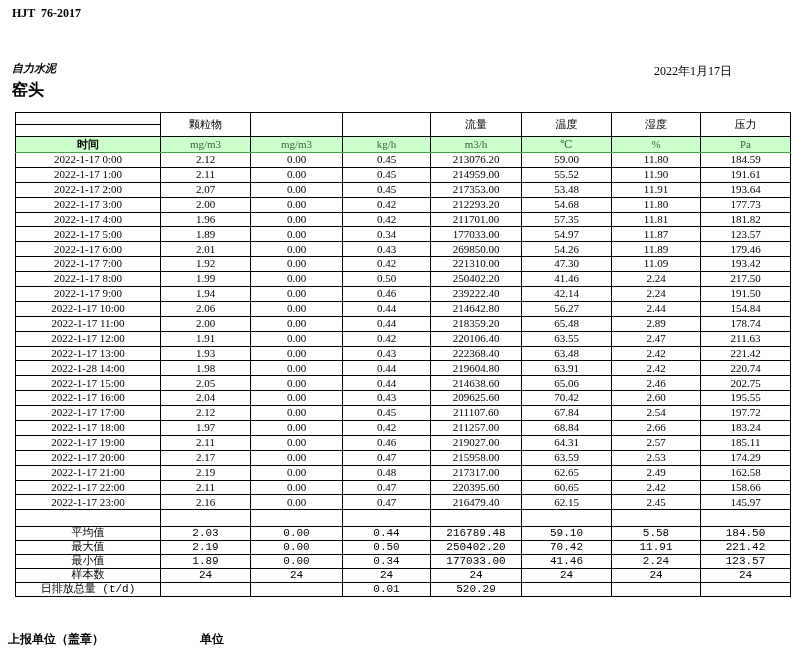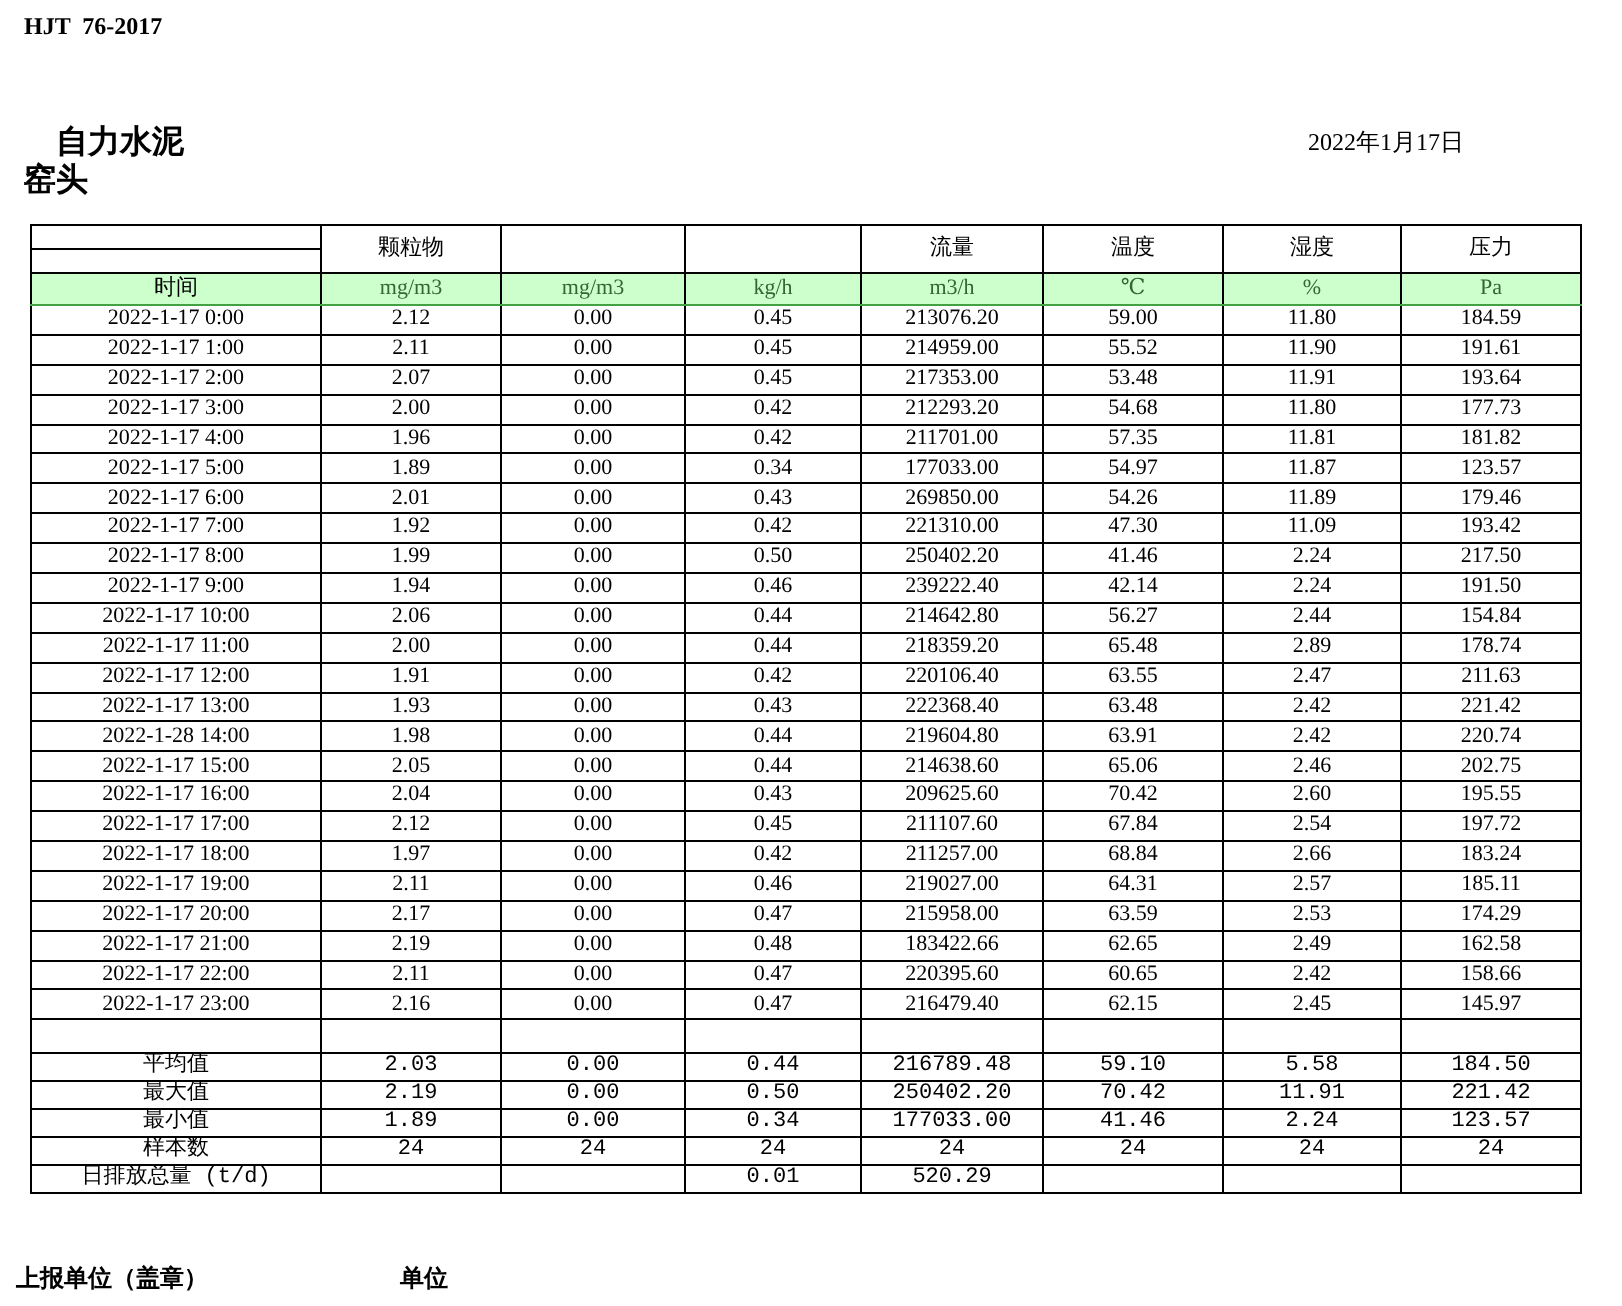--- a/index.html
+++ b/index.html
@@ -2,39 +2,39 @@
 <html style="--green-bg: #ccffcc; --green-line: #44a044; --unit-green: #336633;"><head>
 <meta charset="utf-8">
 <style>
   html,body{margin:0;padding:0;background:#fff;}
   .page{
     position:relative;width:811px;height:653px;background:#ffffff;
     font-family:"Liberation Serif","DejaVu Serif",serif;color:#000;overflow:hidden;
   }
   .std{position:absolute;left:12px;top:6px;font-size:12px;font-weight:bold;white-space:pre;}
   .title{position:absolute;left:0;top:27px;width:622px;text-align:center;font-size:15px;font-weight:bold;letter-spacing:1px;}
-  .company{position:absolute;left:28px;top:61px;font-size:16px;font-weight:bold;}
+  .company{position:absolute;left:12px;top:61px;font-size:11px;font-weight:bold;font-style:italic;}
   .station{position:absolute;left:12px;top:80px;font-size:16px;font-weight:bold;}
   .date{position:absolute;left:654px;top:63px;font-size:12px;}
   table.report{
     position:absolute;left:15px;top:112px;width:775px;
     border-collapse:collapse;table-layout:fixed;font-size:11px;
   }
   table.report td{
     border:1px solid #000;text-align:center;vertical-align:middle;
     padding:0;line-height:1.05;white-space:nowrap;overflow:hidden;
   }
   tr.h td{height:11px;}
   tr.green td{
     height:15px;background:var(--green-bg);
     border-top:1px solid var(--green-line);
     border-bottom:1px solid var(--green-line);
     color:var(--unit-green);
   }
-  tr.green td.timehead{color:#000;}
+  tr.green td.timehead{color:#000;font-weight:bold;}
   tr.data td{height:13.9px;}
   tr.spacer td{height:16px;}
   tr.summary td{height:13px;font-family:Liberation Mono, monospace;}
   .footnote{position:absolute;left:8px;top:612px;font-size:12px;font-weight:bold;}
   .footline{position:absolute;left:0;top:631px;font-size:12px;font-weight:bold;}
   .footline .report-unit{position:absolute;left:8px;white-space:nowrap;}
   .footline .unit-label{position:absolute;left:200px;white-space:nowrap;}
 </style>
 </head>
 <body>
@@ -291,21 +291,21 @@
           <td>215958.00</td>
           <td>63.59</td>
           <td>2.53</td>
           <td>174.29</td>
         </tr>
         <tr class="data">
           <td>2022-1-17 21:00</td>
           <td>2.19</td>
           <td>0.00</td>
           <td>0.48</td>
-          <td>183422.66</td>
+          <td>217317.00</td>
           <td>62.65</td>
           <td>2.49</td>
           <td>162.58</td>
         </tr>
         <tr class="data">
           <td>2022-1-17 22:00</td>
           <td>2.11</td>
           <td>0.00</td>
           <td>0.47</td>
           <td>220395.60</td>

